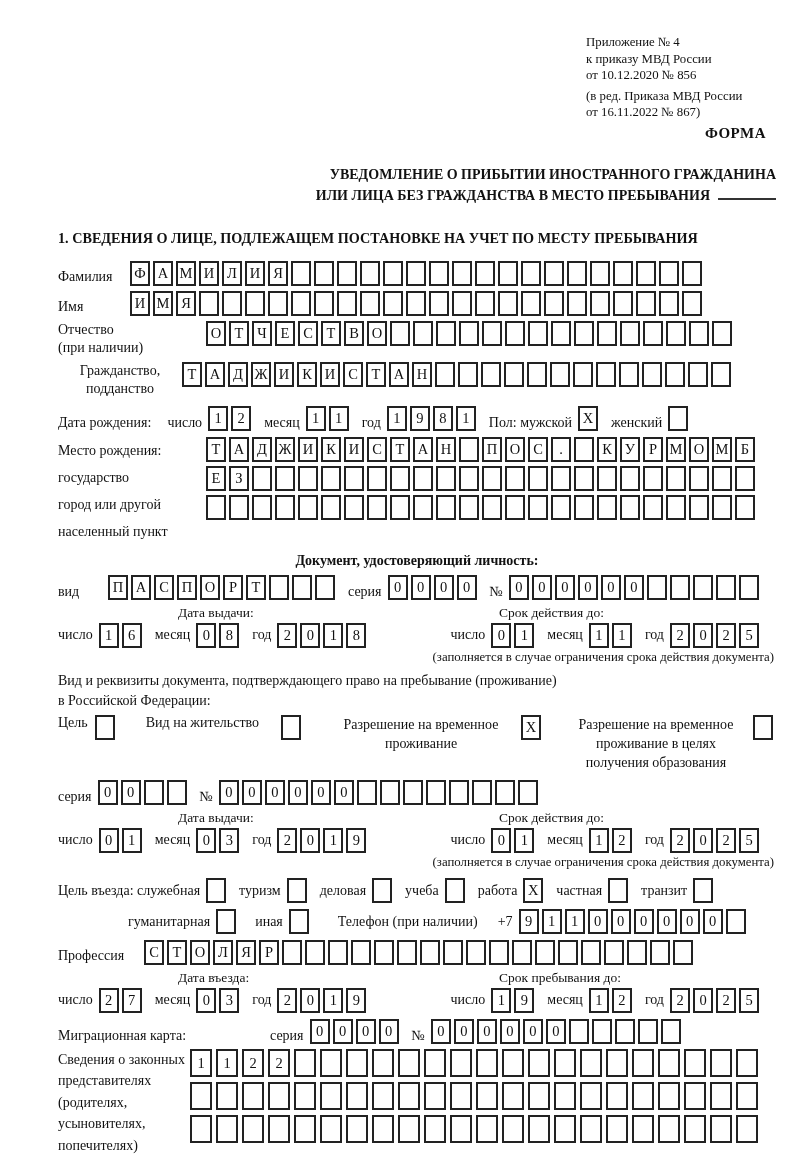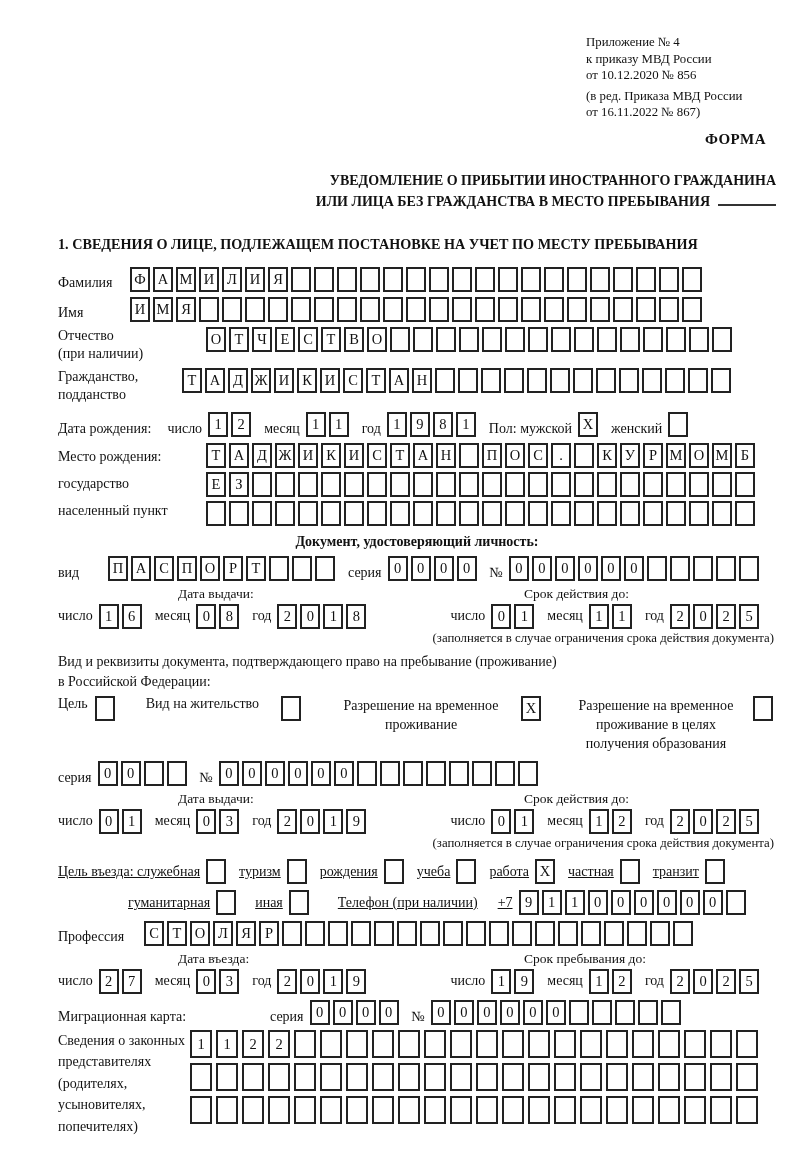--- a/index.html
+++ b/index.html
@@ -6,62 +6,62 @@
   html,body { background:#fff; }
   body {
     width:800px; height:1163px; overflow:hidden;
     color:#111; font-family:"Liberation Serif", serif; font-size:14px;
   }
   .page { padding:34px 24px 0 58px; }
 
   
   .appendix { width:190px; margin-left:auto; font-size:12.8px; line-height:16.5px; }
   .appendix .gap { height:4px; }
-  .forma { text-align:right; font-weight:bold; font-size:15px; margin:10px 10px 0 0; letter-spacing:.5px; }
+  .forma { text-align:right; font-weight:bold; font-size:15px; margin:4px 10px 0 0; letter-spacing:.5px; }
 
   .title { text-align:right; font-weight:bold; font-size:14px; line-height:21px; margin-top:22px; }
   .blank-line { display:inline-block; width:58px; border-bottom:2px solid #333; height:14px; margin-left:8px; }
 
   .section-h { font-weight:bold; font-size:14.2px; margin-top:24px; margin-bottom:14px; }
 
   
   .cell {
     display:inline-block; width:20px; height:25px; border:2px solid #222;
     margin-right:3px; text-align:center; line-height:21px; font-size:14.5px;
     vertical-align:middle; background:#fff; flex:0 0 auto;
   }
   .cellrow { display:inline-flex; flex-wrap:nowrap; }
   .big .cell { width:22px; height:28px; line-height:24px; margin-right:4px; }
 
   .frow { display:flex; align-items:flex-end; margin-bottom:5px; }
   .frow.top { align-items:flex-start; }
   .lblcol { flex:0 0 auto; line-height:18px; }
-  .w72 { width:72px; } .w148 { width:148px; } .w124 { width:124px; }
+  .w72 { width:72px; } .w148 { width:148px; } .w124 { width:124px;text-align:center; }
   .lbl { margin-right:6px; white-space:nowrap; }
   .ml { margin-left:10px; }
 
   .center-b { text-align:center; font-weight:bold; margin:8px 0 6px 0; }
 
   .dates-head { position:relative; height:18px; font-size:13.5px; }
   .dh-left { position:absolute; left:120px; }
-  .dh-right { position:absolute; left:466px; }
+  .dh-right { position:absolute; left:441px; }
   .dates-row { display:flex; align-items:center; margin-bottom:2px; }
   .dg { display:flex; align-items:center; }
   .dg-right { margin-left:auto; margin-right:14px; }
   .note-r { text-align:right; font-size:12.8px; margin:1px 2px 8px 0; }
 
   .plain { margin-bottom:4px; }
 
   .chk-row { display:flex; align-items:flex-start; margin:6px 0 8px 0; }
   .chk-pair { display:flex; align-items:flex-start; margin-right:14px; }
   .chk-pair .txt { margin-right:7px; }
   .chk-pair .txt.c2 { max-width:186px; text-align:center; line-height:19px; }
   .chk-pair .txt.c3 { max-width:180px; text-align:center; line-height:19px; }
   .purpose-row { display:flex; align-items:center; margin-bottom:6px; }
-  .purpose-row .txt { margin:2px 6px 0 10px; white-space:nowrap;text-decoration:underline; }
+  .purpose-row .txt { margin:2px 6px 0 10px; white-space:nowrap; }
   .purpose-row .txt:first-child { margin-left:0; }
 
   .rep-wrap { display:flex; align-items:flex-start; margin-top:4px; }
   .rep-label { width:132px; line-height:21.5px; flex:0 0 auto; }
   .rep-rows .cellrow { margin-bottom:5px; display:flex; }
 </style>
 </head>
 <body>
 
 <div class="page">
@@ -233,20 +233,21 @@
     <span class="lbl ml">Пол: мужской</span>
     <span class="cell">X</span>
     <span class="lbl ml">женский</span>
     <span class="cell"></span>
   </div>
 
   <div class="frow top" style="margin-top:6px;">
     <div class="lblcol w148" style="line-height:27px;">
       <div>Место рождения:</div>
       <div>государство</div>
+      <div>город или другой</div>
       <div>населенный пункт</div>
     </div>
     <div>
       <div class="cellrow" style="display:flex;margin-bottom:4px;">
           <span class="cell">Т</span>
           <span class="cell">А</span>
           <span class="cell">Д</span>
           <span class="cell">Ж</span>
           <span class="cell">И</span>
           <span class="cell">К</span>
@@ -502,21 +503,21 @@
         </span>
     </div>
   </div>
   <div class="note-r">(заполняется в случае ограничения срока действия документа)</div>
 
   <div class="purpose-row">
     <span class="txt">Цель въезда: служебная</span>
     <span class="cell"></span>
     <span class="txt">туризм</span>
     <span class="cell"></span>
-    <span class="txt">рождения</span>
+    <span class="txt">деловая</span>
     <span class="cell"></span>
     <span class="txt">учеба</span>
     <span class="cell"></span>
     <span class="txt">работа</span>
     <span class="cell">X</span>
     <span class="txt">частная</span>
     <span class="cell"></span>
     <span class="txt">транзит</span>
     <span class="cell"></span>
   </div>

